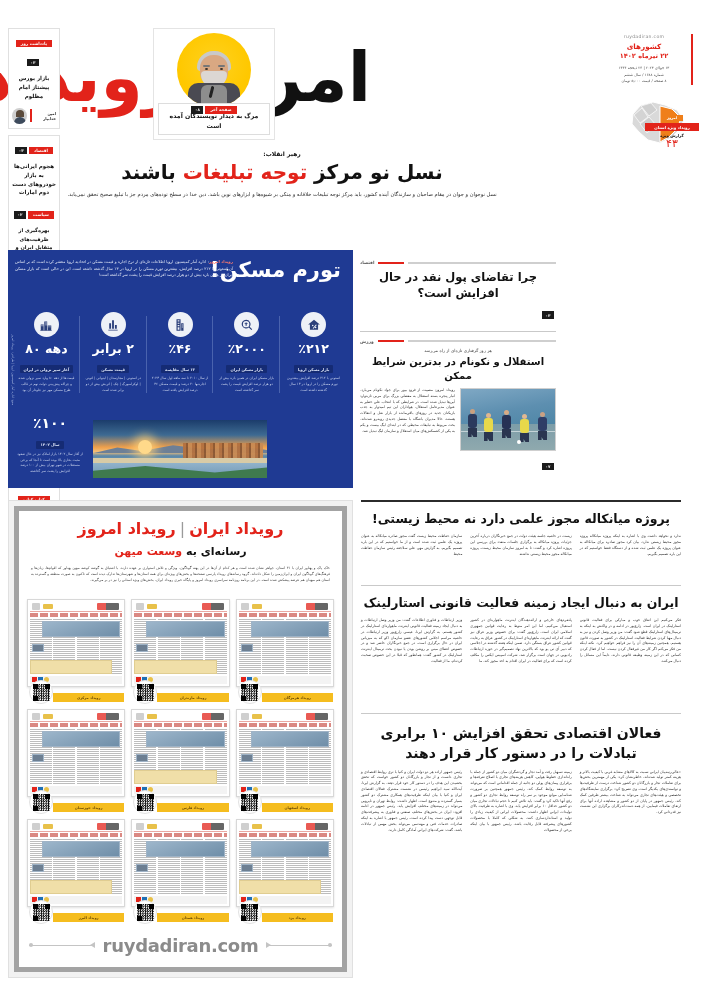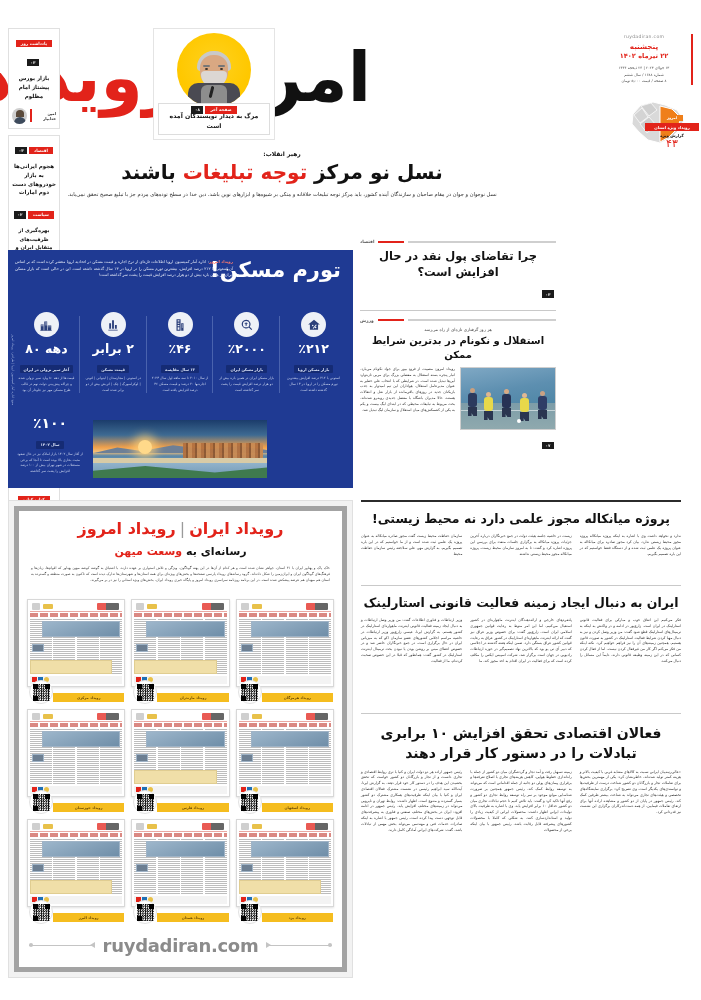--- a/index.html
+++ b/index.html
@@ -128,21 +128,21 @@
   .lead{ position:absolute; right:145px; top:150px; width:548px; }
   .lead-kicker{ font-size:6px; font-weight:bold; color:#111; text-align:center; margin-bottom:3px; }
   .lead-head{
     font-size:20px; font-weight:bold; line-height:1.22; text-align:center;
     letter-spacing:-.4px; color:#111;
   }
   .lead-head .red{ color:#e2231a; }
   .lead-sub{ margin-top:6px; font-size:5.2px; line-height:1.62; text-align:center; color:#2a2a2a; padding:0 18px; }
 
   
-  .midcol{ position:absolute; right:145px; top:239px; width:196px; }
+  .midcol{ position:absolute; right:145px; top:260px; width:196px; }
   .story-head{ font-size:11.5px; font-weight:bold; line-height:1.42; text-align:center; color:#111; }
   .story-head.sm{ font-size:10px; }
   .story-kicker-row{ display:flex; align-items:center; gap:4px; margin-bottom:4px; }
   .sk-label{ font-size:4.4px; font-weight:bold; color:#555; }
   .sk-red{ width:26px; height:2px; background:#e2231a; }
   .sk-grey{ flex:1; height:2px; background:#cfcfcf; }
   .story-lede{ font-size:4.3px; color:#444; text-align:center; margin-bottom:2px; }
   .sport-photo{
     width:96px; height:63px; float:right; margin:0 0 3px 5px;
     background:linear-gradient(170deg,#7fa8c4 0%,#5d8fb0 38%,#3f7d9b 100%);
@@ -307,21 +307,21 @@
   <div class="masthead">
 
     <div class="logo-wrap">
       <div class="logo-text">
         <span class="logo-black">امروز</span><span class="logo-red">رویداد</span>
       </div>
     </div>
 
     <div class="mast-info">
       <div class="mast-url">ruydadiran.com</div>
-      <div class="mast-day">پنجشنبه</div>
+      <div class="mast-day">کشورهای</div>
       <div class="mast-date">۲۲ تیرماه ۱۴۰۲</div>
       <div class="mast-sub">۱۳ جولای ۲۰۲۳ | ۲۴ ذیحجه ۱۴۴۴</div>
       <div class="mast-sub hl">شماره ۱۶۸۸ / سال ششم</div>
       <div class="mast-sub">۸ صفحه / قیمت ۵٫۰۰۰ تومان</div>
     </div>
 
     <svg class="iran-map" viewBox="0 0 62 52">
       <path d="M6 18 L14 9 L26 6 L38 9 L50 14 L57 24 L52 34 L44 42 L33 47 L21 44 L12 36 L5 28 Z" fill="#d9d9d9" stroke="#fff" stroke-width="1"></path>
       <path d="M33 10 L45 13 L54 22 L50 33 L42 41 L33 46 Z" fill="#ef7f1a" stroke="#fff" stroke-width="1"></path>
       <path d="M14 10 L24 7 L30 14 L22 20 Z" fill="#cfcfcf" stroke="#fff" stroke-width=".7"></path>

